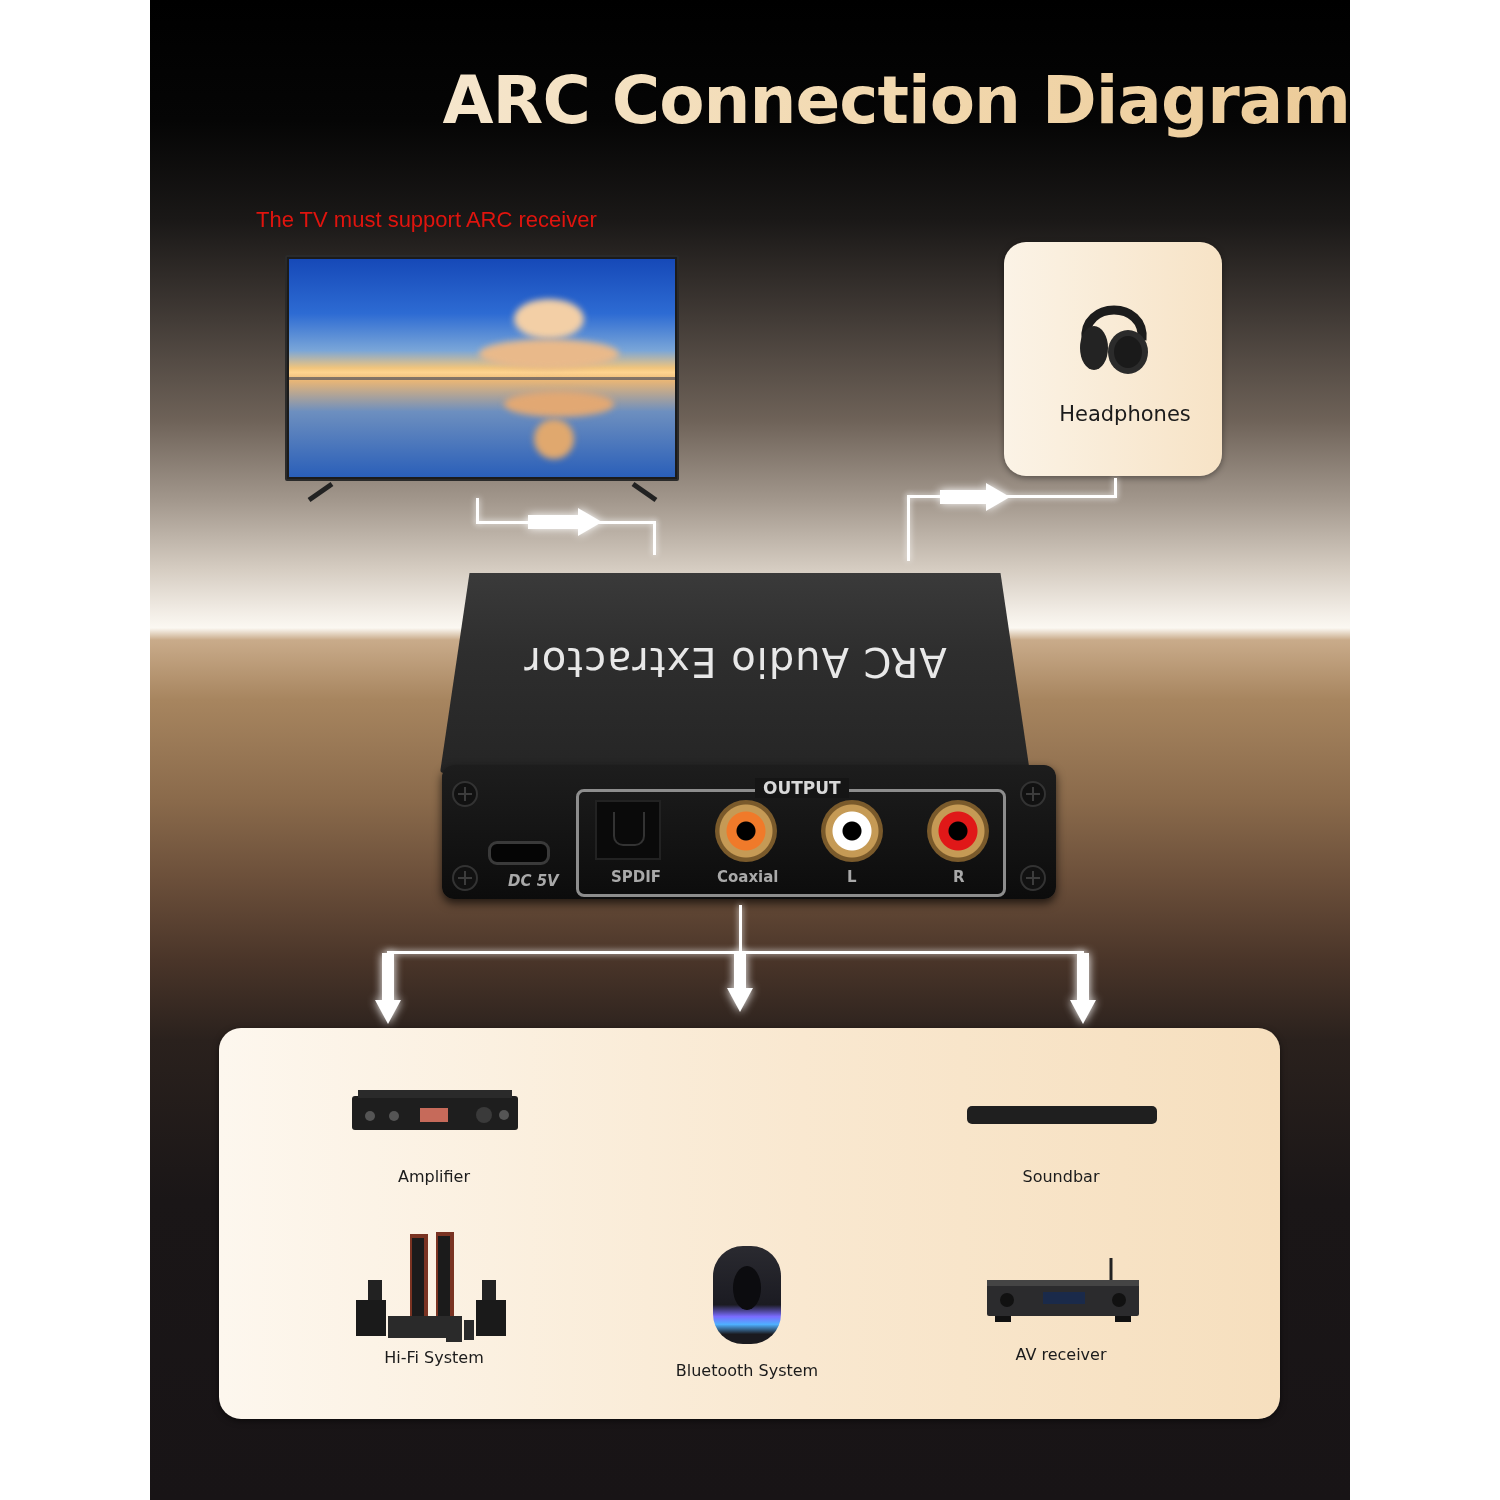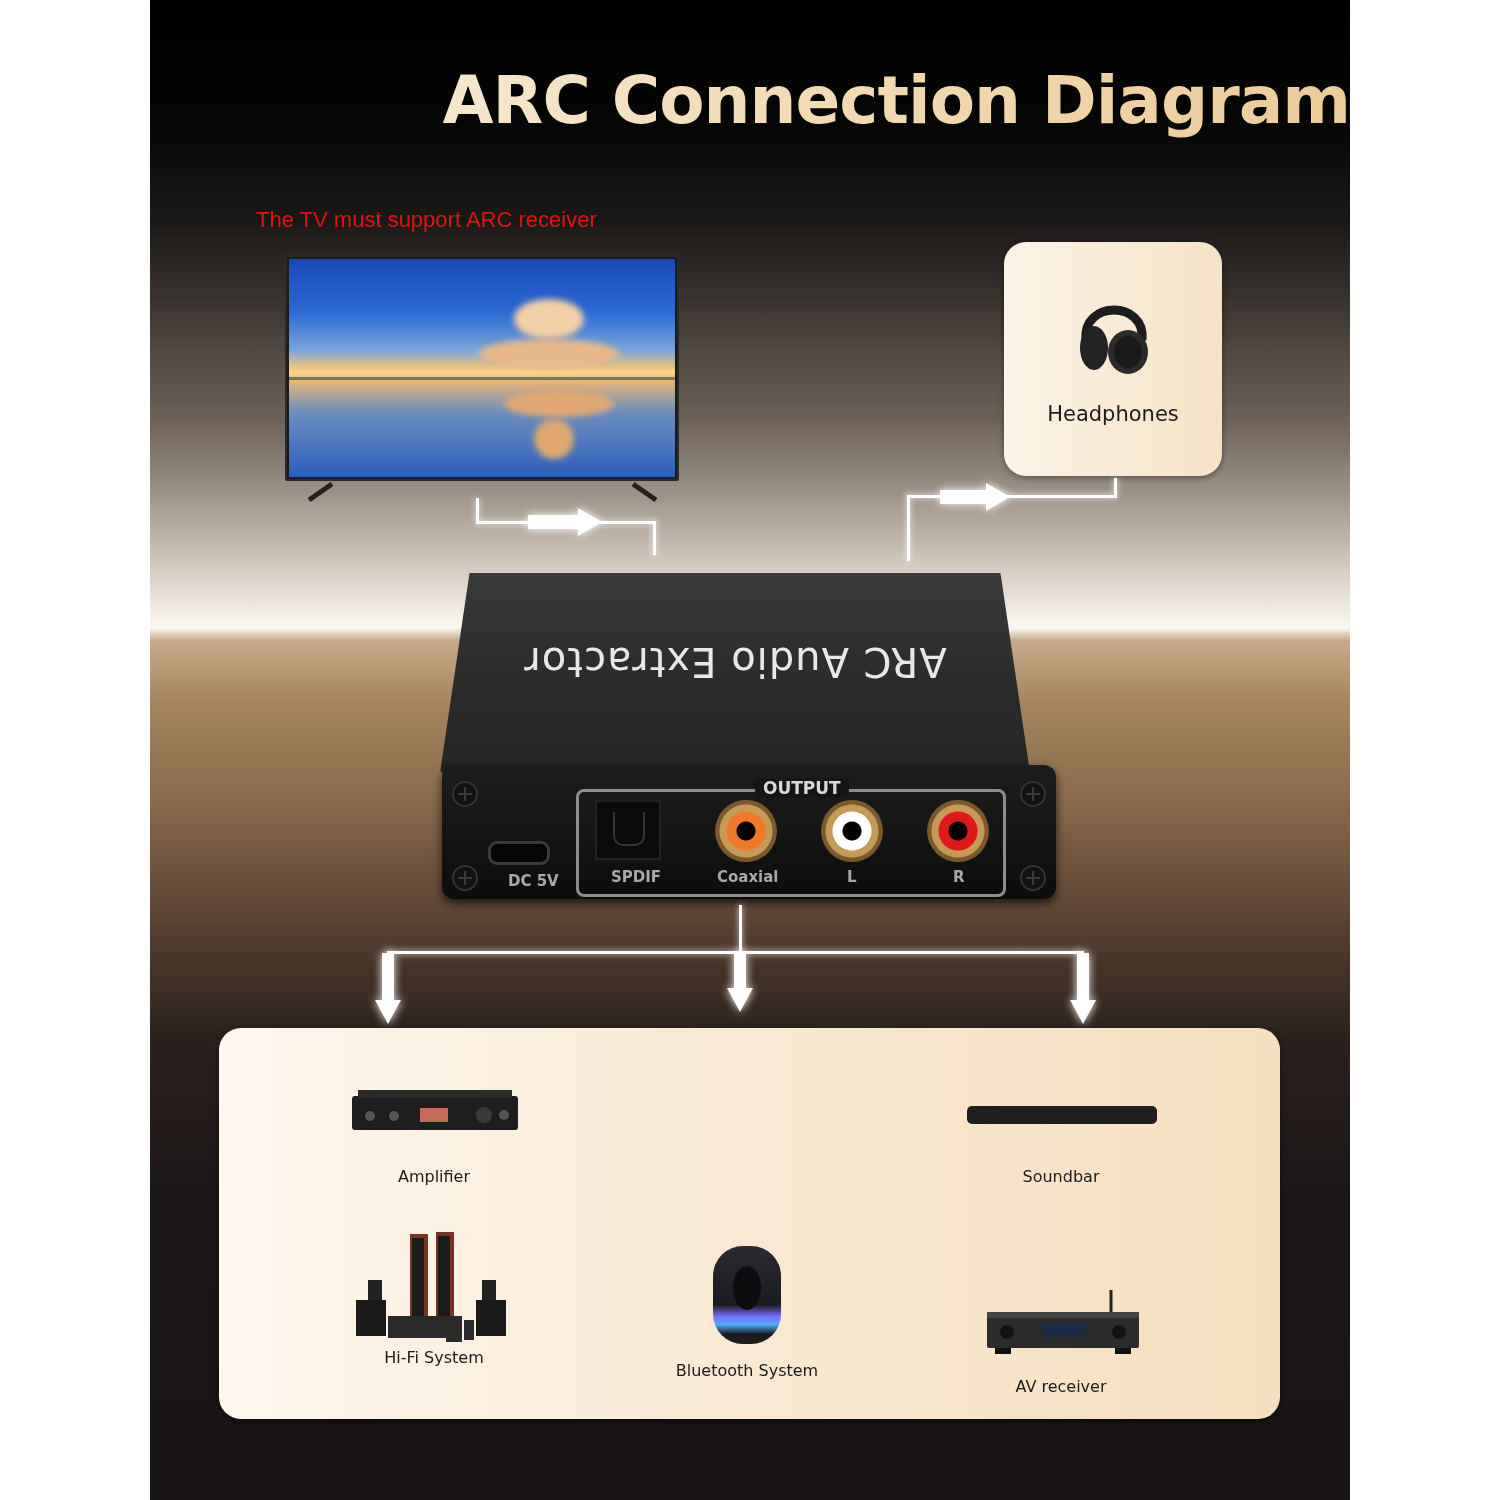--- a/index.html
+++ b/index.html
@@ -22,21 +22,21 @@
   .tv { left: 135px; top: 255px; width: 390px; height: 222px; border: 2px solid #2a2a2a; background: #1b1b1b; border-radius: 2px; }
   .tv-screen { position: absolute; inset: 2px; overflow: hidden;
     background: linear-gradient(180deg, #1649b8 0%, #2d6bd3 25%, #7aa6d8 42%, #f1c57c 50%, #ffd48f 52%, #e7b577 56%, #6d8fbf 70%, #2a5fb9 100%); }
   .tv-cloud { position: absolute; border-radius: 50%; filter: blur(3px); }
   .tv-horizon { position: absolute; left: 0; right: 0; top: 118px; height: 3px; background: #3b3f55; opacity: .6; }
   .tv-leg { position: absolute; width: 5px; height: 28px; background: #222; top: 478px; }
 
   
   .hp-card { left: 854px; top: 242px; width: 218px; height: 234px; border-radius: 22px;
     background: linear-gradient(90deg, #fbf3e6, #f7e3c6); box-shadow: 0 2px 6px rgba(0,0,0,.4); }
-  .hp-label { position: absolute; left: 0; width: 100%; top: 160px; text-align: center; font-size: 21px; color: #1b1b1b; }
+  .hp-label { position: absolute; left: 12px; width: 100%; top: 160px; text-align: center; font-size: 21px; color: #1b1b1b; }
 
   
   .line { position: absolute; background: #ffffff; box-shadow: 0 0 6px rgba(255,255,255,.9); }
   .arrow-right { position: absolute; width: 0; height: 0; border-top: 14px solid transparent; border-bottom: 14px solid transparent; border-left: 24px solid #fff; filter: drop-shadow(0 0 5px #fff); }
   .arrow-shaft { position: absolute; background: #fff; height: 14px; filter: drop-shadow(0 0 5px #fff); }
   .arrow-down { position: absolute; width: 0; height: 0; border-left: 13px solid transparent; border-right: 13px solid transparent; border-top: 24px solid #fff; filter: drop-shadow(0 0 5px #fff); }
   .arrow-vshaft { position: absolute; background: #fff; width: 12px; filter: drop-shadow(0 0 5px #fff); }
 
   
   .device-top { left: 290px; top: 573px; width: 590px; height: 200px; border-radius: 16px 16px 4px 4px;
@@ -111,21 +111,21 @@
     <div class="device-name">ARC Audio Extractor</div>
   </div>
 
   <div class="abs device-front">
     <div class="screw" style="left:10px;top:16px;"></div>
     <div class="screw" style="left:10px;top:100px;"></div>
     <div class="screw" style="left:578px;top:16px;"></div>
     <div class="screw" style="left:578px;top:100px;"></div>
 
     <div class="usb-c"></div>
-    <div class="dev-lbl" style="left:66px;top:107px;">DC 5V</div>
+    <div class="dev-lbl" style="left:66px;top:107px;font-style:italic;">DC 5V</div>
 
     <div class="output-frame">
       <div class="output-lbl">OUTPUT</div>
       <div class="spdif"></div>
       <div class="dev-lbl" style="left:32px;top:76px;">SPDIF</div>
       <div class="rca" style="left:136px;--c:#f07a2a;"></div>
       <div class="dev-lbl" style="left:138px;top:76px;">Coaxial</div>
       <div class="rca" style="left:242px;--c:#ffffff;"></div>
       <div class="dev-lbl" style="left:268px;top:76px;">L</div>
       <div class="rca" style="left:348px;--c:#e01818;"></div>
@@ -192,21 +192,21 @@
               <stop offset="0.8" stop-color="#4fb0ff"></stop>
               <stop offset="0.9" stop-color="#1a1a1f"></stop>
             </linearGradient>
           </defs>
         <rect x="2" y="2" width="68" height="98" rx="30" fill="url(#bt)"></rect>
         <ellipse cx="36" cy="44" rx="14" ry="22" fill="#0c0c0f"></ellipse>
       </svg>
       <div class="dev-name" style="top:133px;">Bluetooth System</div>
     </div>
 
-    <div class="dev-item" style="left:692px;top:216px;height:170px;text-decoration:underline;">
+    <div class="dev-item" style="left:692px;top:184px;height:170px;text-decoration:underline;">
       <svg class="icon-box" style="left:74px;top:44px;" width="156" height="72" viewBox="0 0 156 72">
         <line x1="126" y1="2" x2="126" y2="26" stroke="#222" stroke-width="3"></line>
         <rect x="2" y="24" width="152" height="36" rx="2" fill="#2b2b2d"></rect>
         <rect x="2" y="24" width="152" height="6" fill="#444"></rect>
         <circle cx="22" cy="44" r="7" fill="#111"></circle>
           <circle cx="134" cy="44" r="7" fill="#111"></circle>
         <rect x="58" y="36" width="42" height="12" fill="#1a2a4a"></rect>
         <rect x="10" y="60" width="16" height="6" fill="#111"></rect>
           <rect x="130" y="60" width="16" height="6" fill="#111"></rect>
       </svg>

